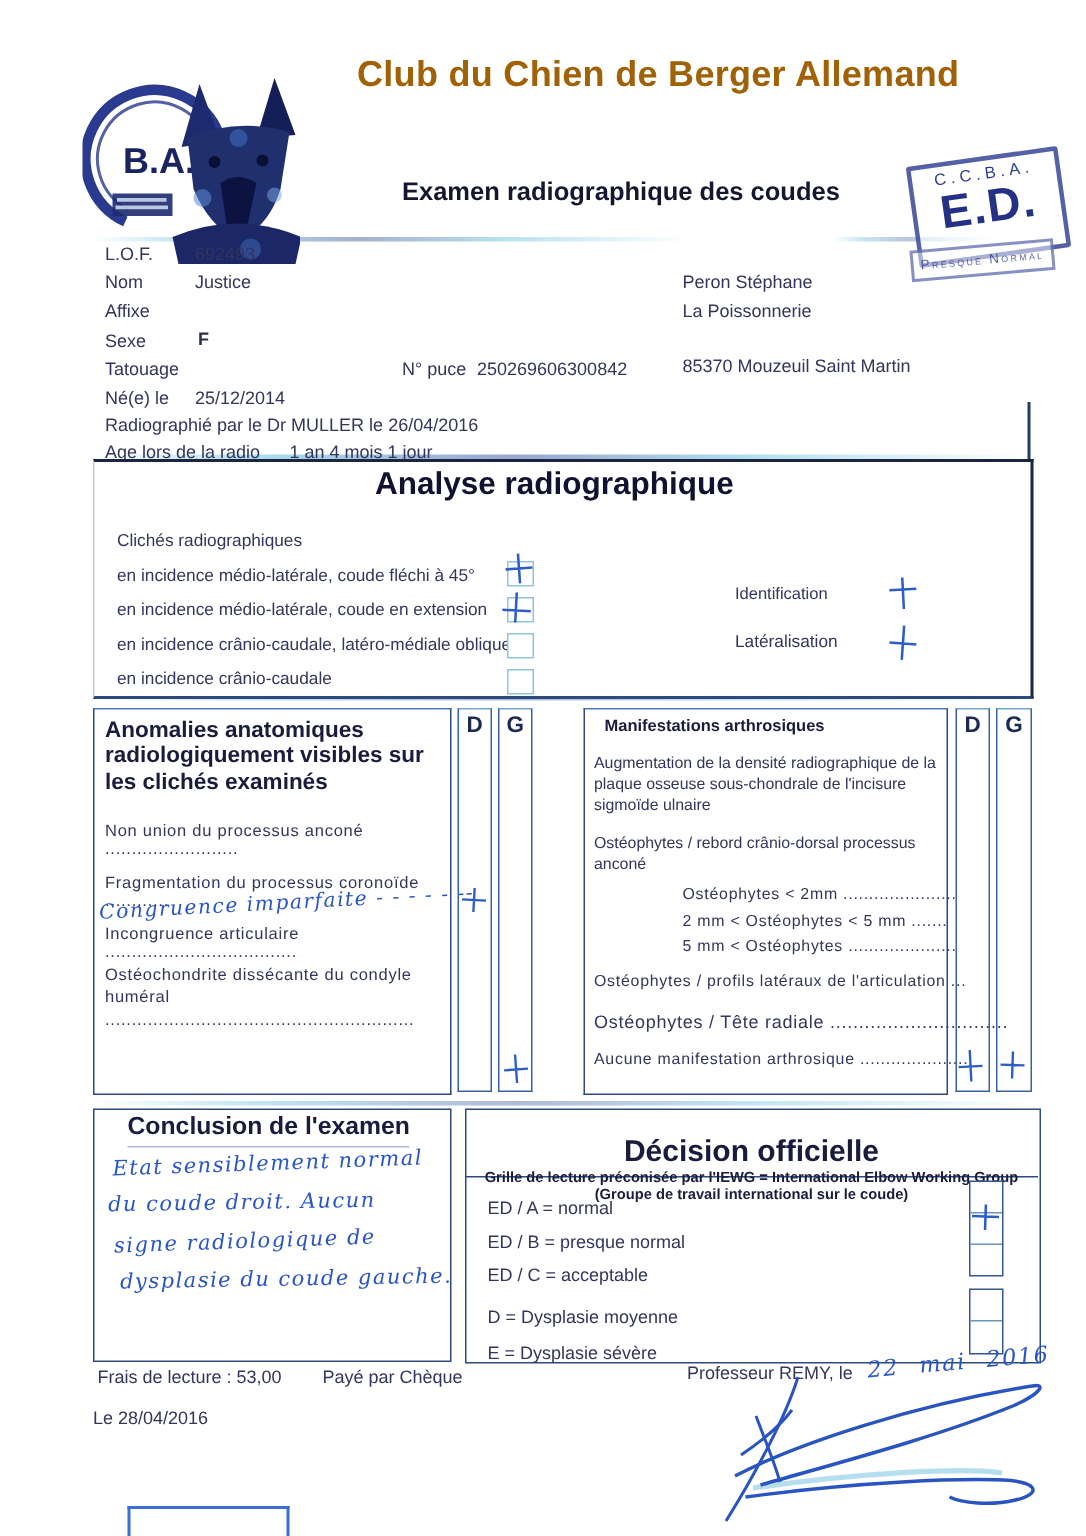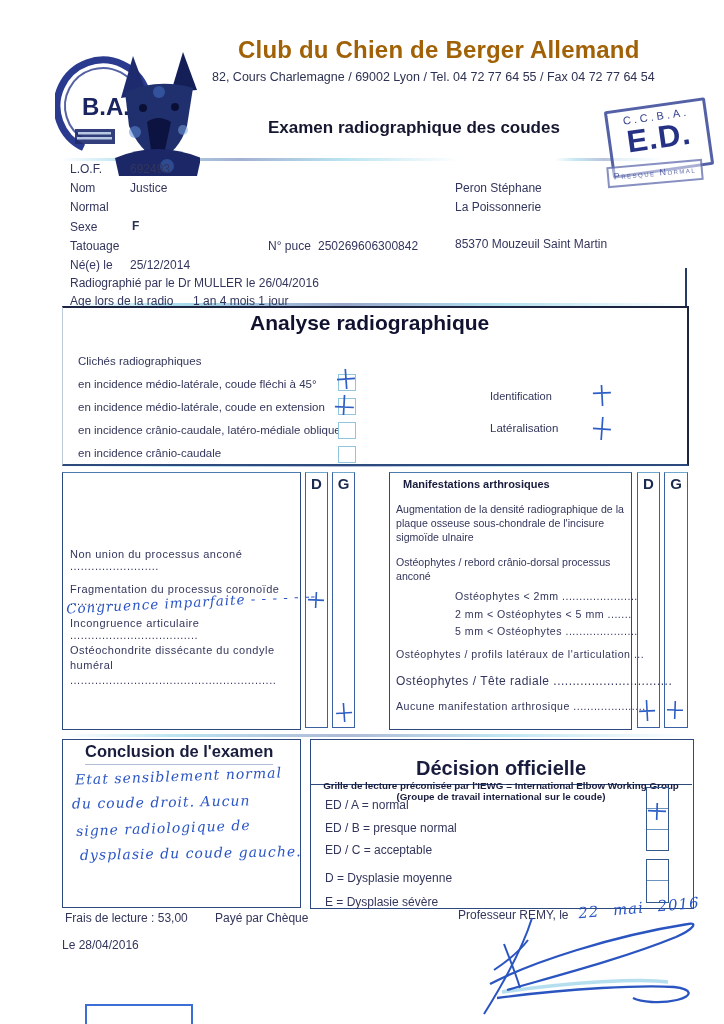--- a/index.html
+++ b/index.html
@@ -49,36 +49,35 @@
       <circle cx="88" cy="74" r="4" fill="#0a0f35"></circle>
       <circle cx="120" cy="73" r="4" fill="#0a0f35"></circle>
       <circle cx="80" cy="98" r="6" fill="#5d8bd6" opacity=".55"></circle>
       <circle cx="128" cy="96" r="5" fill="#79a8e2" opacity=".5"></circle>
       <circle cx="104" cy="58" r="6" fill="#4a7fd0" opacity=".45"></circle>
       <circle cx="112" cy="132" r="7" fill="#4a7fd0" opacity=".4"></circle>
     </g>
   </svg>
 
   <div class="t b" style="left:238px;top:36px;font-size:24px;letter-spacing:.2px;color:#a16207">Club du Chien de Berger Allemand</div>
-  <div class="t" style="left:212px;top:70px;font-size:12.5px;color:#2e3252">82, Cours Charlemagne  /  69002 Lyon   /  Tel. 04 72 77 64 55   /   Fax  04 72 77 64 54</div>
   <div class="t b" style="left:268px;top:118px;font-size:17px;color:#15162f">Examen radiographique des coudes</div>
 
   <div>
     <div style="position:absolute;left:608px;top:104px;width:96px;height:62px;border:3px solid rgba(36,52,142,.78);border-radius:2px;transform:rotate(-8deg);text-align:center;background:rgba(255,255,255,.6)">
       <div style="font-size:11px;letter-spacing:3px;color:rgba(30,45,130,.92);margin-top:3px">C.C.B.A.</div>
       <div style="font-size:31px;font-weight:900;letter-spacing:1px;color:rgba(25,38,125,.95);margin-top:-2px">E.D.</div>
     </div>
     <div style="position:absolute;left:607px;top:163px;width:92px;height:17px;border:2px solid rgba(36,52,142,.55);transform:rotate(-5deg);text-align:center;font-variant:small-caps;font-size:9px;letter-spacing:1.5px;color:rgba(32,47,135,.72);line-height:17px;background:rgba(255,255,255,.5)">Presque Normal</div>
   </div>
 
   <div class="t" style="left:70px;top:162px;font-size:12px">L.O.F.</div>
   <div class="t" style="left:130px;top:162px;font-size:12px">692493</div>
   <div class="t" style="left:70px;top:181px;font-size:12px">Nom</div>
   <div class="t" style="left:130px;top:181px;font-size:12px">Justice</div>
-  <div class="t" style="left:70px;top:200px;font-size:12px">Normal</div>
+  <div class="t" style="left:70px;top:200px;font-size:12px">Affixe</div>
   <div class="t" style="left:70px;top:220px;font-size:12px">Sexe</div>
   <div class="t b" style="left:132px;top:219px;font-size:12px;color:#2c3054">F</div>
   <div class="t" style="left:70px;top:239px;font-size:12px">Tatouage</div>
   <div class="t" style="left:268px;top:239px;font-size:12px">N° puce</div>
   <div class="t" style="left:318px;top:239px;font-size:12px">250269606300842</div>
   <div class="t" style="left:70px;top:258px;font-size:12px">Né(e) le</div>
   <div class="t" style="left:130px;top:258px;font-size:12px">25/12/2014</div>
   <div class="t" style="left:70px;top:276px;font-size:12px">Radiographié par le Dr MULLER  le 26/04/2016</div>
   <div class="t" style="left:70px;top:294px;font-size:12px">Age lors de la radio</div>
   <div class="t" style="left:193px;top:294px;font-size:12px">1 an 4 mois 1 jour</div>
@@ -115,20 +114,21 @@
     <svg width="24" height="28">
         <path d="M12 3 V24 M3 11 H21" stroke="#2d5ec6" stroke-width="1.7" fill="none" transform="rotate(-3 12 13)"></path>
       </svg></span>
   <div class="t" style="left:490px;top:422px;font-size:11.5px">Latéralisation</div>
   <span class="plus" style="left:590px;top:414px">
     <svg width="24" height="30">
         <path d="M12 3 V26 M3 15 H21" stroke="#2d5ec6" stroke-width="1.7" fill="none" transform="rotate(4 12 14)"></path>
       </svg></span>
 
   <div class="panel" style="left:62px;top:472px;width:237px;height:256px;border:1.8px solid #2c4a7e;border-top-color:#4a7cb0"></div>
+  <div class="p b" style="left:70px;top:478px;width:224px;font-size:15px;line-height:1.16">Anomalies anatomiques radiologiquement visibles sur les clichés examinés</div>
   <div class="p dots" style="left:70px;top:548px;width:228px;font-size:11px">Non union du processus anconé .........................</div>
   <div class="p dots" style="left:70px;top:583px;width:228px;font-size:11px">Fragmentation du processus coronoïde ............</div>
   <div class="t hand" style="left:66px;top:594px;font-size:13.5px;letter-spacing:1px;transform:rotate(-3deg)">Congruence imparfaite  - -  -  -  -  --</div>
   <div class="p dots" style="left:70px;top:617px;width:228px;font-size:11px">Incongruence articulaire ....................................</div>
   <div class="p dots" style="left:70px;top:643px;width:228px;font-size:11px;line-height:1.35">Ostéochondrite dissécante du condyle huméral ..........................................................</div>
 
   <div class="dgcol" style="left:305px;top:472px;width:21px;height:254px">
     <div class="hdr">D</div>
     </div>
   <div class="dgcol" style="left:332px;top:472px;width:21px;height:254px">

